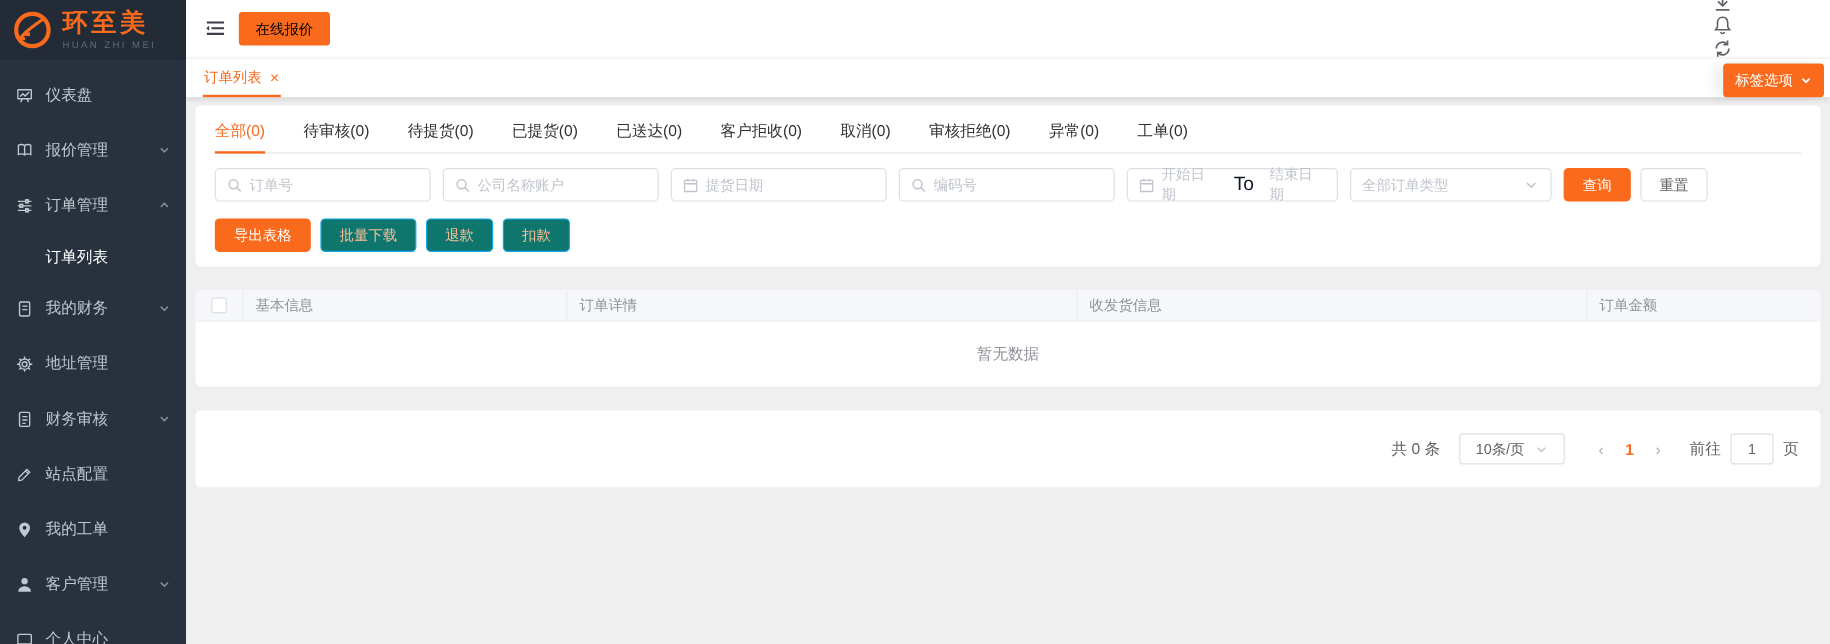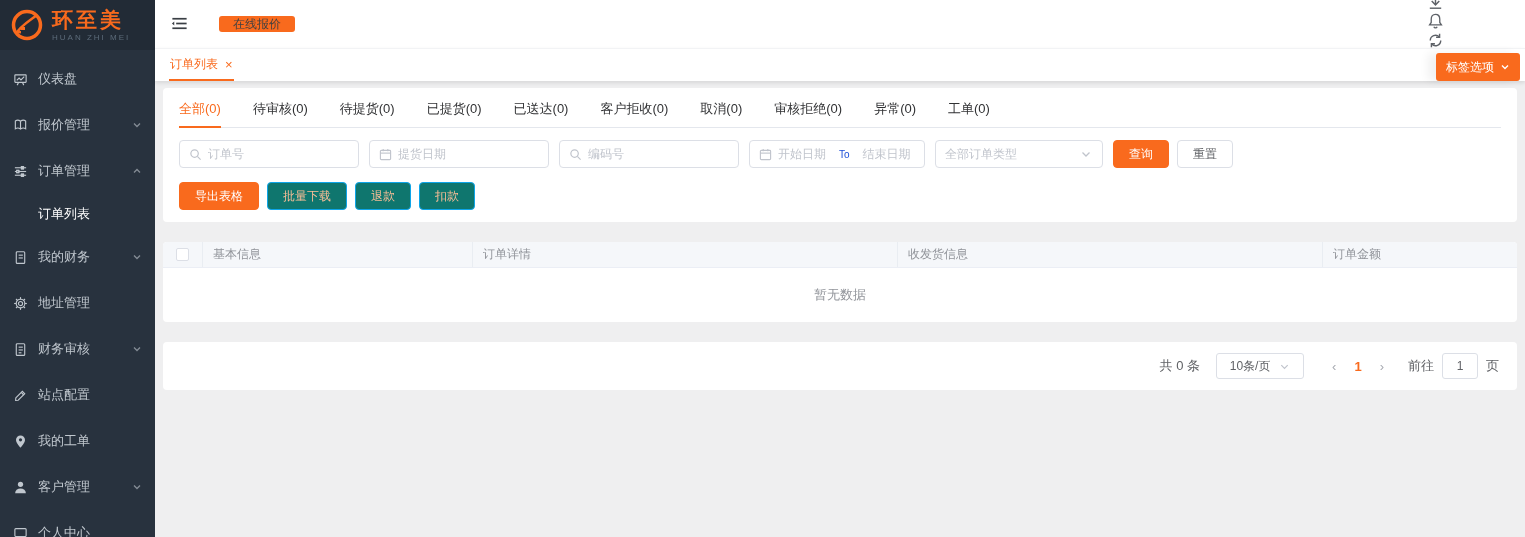--- a/index.html
+++ b/index.html
@@ -15,21 +15,21 @@
   .menu-item { height:46px; display:flex; align-items:center; padding:0 13px; font-size:13px; cursor:pointer; }
   .mi-icon { width:15px; height:15px; margin-right:10px; flex-shrink:0; display:flex; align-items:center; }
   .mi-arrow { margin-left:auto; opacity:.6; display:flex; }
   .sub-item { height:40px; display:flex; align-items:center; padding-left:38px; font-size:13px; color:#FFFFFF; cursor:pointer; }
 
   
   .main { flex:1; display:flex; flex-direction:column; min-width:0; }
 
   .topbar { height:48px; background:#fff; display:flex; align-items:center; padding:0 15px; flex-shrink:0; }
   .fold-btn { width:20px; height:20px; color:#3A3F45; cursor:pointer; display:flex; }
-  .btn-quote { margin-left:29px; height:16px; padding:0 14px; background:#F96A1D; color:#404040; border:none; border-radius:3px; font-size:12px; cursor:pointer; }
+  .btn-quote { margin-left:9px; height:28px; padding:0 14px; background:#F96A1D; color:#000000; border:none; border-radius:3px; font-size:12px; cursor:pointer; }
   .topbar-right { margin-left:auto; display:flex; align-items:center;flex-direction:column; }
   .tb-icon { width:19px; height:19px; color:#5E6268; margin-left:25px; cursor:pointer; display:flex; }
   .user-chip { display:flex; align-items:center; margin-left:18px; cursor:pointer; }
   .avatar { width:25px; height:25px; border-radius:50%; background:#C6CBD1; position:relative; overflow:hidden; flex-shrink:0; }
   .avatar::before { content:""; position:absolute; width:9px; height:9px; border-radius:50%; background:#fff; left:8px; top:5px; }
   .avatar::after { content:""; position:absolute; width:17px; height:10px; border-radius:8px 8px 0 0; background:#fff; left:4px; top:16px; }
   .redacted-email { width:66px; height:13px; margin-left:7px; border-radius:2px;
       background:repeating-linear-gradient(90deg,#cfd4da 0 5px,#e4e7ea 5px 10px); filter:blur(1.2px); }
   .email-suffix { font-size:13px; color:#3B3F45; margin-left:2px; }
   .caret-down { width:0; height:0; border-left:4px solid transparent; border-right:4px solid transparent; border-top:5px solid #666; margin-left:6px; }
@@ -49,21 +49,21 @@
   .stab.active { color:#F96A1D; }
   .stab.active::after { content:""; position:absolute; left:0; right:0; bottom:-1px; height:2px; background:#F96A1D; }
 
   .filter-row { display:flex; align-items:center; margin-top:12px; }
   .input-box { width:180px; height:28px; border:1px solid #DCDFE6; border-radius:4px; background:#fff; display:flex; align-items:center; padding:0 9px; gap:6px; margin-right:10px; }
   .input-box input { border:none; outline:none; flex:1; min-width:0; font-size:12px; color:#606266; font-family:inherit; }
   .input-box input::placeholder { color:#C0C4CC; }
   .fi-icon { width:13px; height:13px; color:#C0C4CC; flex-shrink:0; display:flex; }
   .date-range { width:176px; justify-content:flex-start; }
   .dr-ph { font-size:12px; color:#C0C4CC; }
-  .dr-sep { font-size:10px; color:#1d4ed8; margin:0 7px;text-align:right; }
+  .dr-sep { font-size:16px; color:#0f172a; margin:0 7px;text-align:right; }
   .select-box { width:168px; cursor:pointer; }
   .select-box .ph { flex:1; font-size:12px; color:#C0C4CC; }
   .btn { height:28px; border-radius:4px; font-size:12px; padding:0 15px; cursor:pointer; font-family:inherit; }
   .btn-primary { background:#F96A1D; border:1px solid #F96A1D; color:#fff; }
   .btn-plain { background:#fff; border:1px solid #DCDFE6; color:#606266; margin-left:8px; }
   .actions-row { display:flex; margin-top:14px; }
   .btn-export { margin-right:8px; }
   .btn-disabled { background:#0f766e; border:1px solid #0ea5e9; color:#FBBE97; margin-right:8px; cursor:not-allowed; }
 
   
@@ -72,21 +72,21 @@
   .th { padding:0 10px; border-right:1px solid #E9EDF2; height:100%; display:flex; align-items:center; }
   .col-check { width:40px; justify-content:center; padding:0; }
   .col-1 { width:270px; }
   .col-2 { width:425px; }
   .col-3 { width:425px; }
   .col-4 { flex:1; border-right:none; }
   .checkbox { width:13px; height:13px; border:1px solid #DCDFE6; border-radius:2px; background:#fff; cursor:pointer; }
   .empty-row { height:54px; display:flex; align-items:center; justify-content:center; font-size:13px; color:#909399; }
 
   
-  .pager { height:48px; display:flex; align-items:center; justify-content:flex-end; padding:0 18px; font-size:13px; color:#606266; }
+  .pager { height:64px; display:flex; align-items:center; justify-content:flex-end; padding:0 18px; font-size:13px; color:#606266; }
   .pager-total { margin-right:16px; }
   .page-size { width:88px; height:26px; border:1px solid #DCDFE6; border-radius:3px; display:flex; align-items:center; justify-content:center; gap:9px; font-size:12px; color:#606266; cursor:pointer; margin-right:18px; }
   .pg-arrow { color:#A8ABB2; font-size:13px; padding:0 10px; cursor:pointer; }
   .pg-num { color:#F96A1D; font-weight:bold; padding:0 8px; cursor:pointer; }
   .goto-label { margin:0 8px 0 14px; }
   .goto-input { width:36px; height:26px; border:1px solid #DCDFE6; border-radius:3px; text-align:center; font-size:12px; color:#606266; outline:none; font-family:inherit; }
   .goto-unit { margin-left:8px; }
 
   svg { display:block; }
 </style>
@@ -350,20 +350,29 @@
           <span class="fi-icon">
             <svg width="13" height="13" viewBox="0 0 14 14" fill="none" stroke="currentColor" stroke-width="1.3">
                 <circle cx="6" cy="6" r="4"></circle>
                 <line x1="9" y1="9" x2="12.5" y2="12.5"></line>
               </svg>
           </span>
           <input placeholder="订单号" style="">
         </div>
         <div class="input-box">
           <span class="fi-icon">
+            <svg width="13" height="13" viewBox="0 0 14 14" fill="none" stroke="currentColor" stroke-width="1.3">
+                <circle cx="6" cy="6" r="4"></circle>
+                <line x1="9" y1="9" x2="12.5" y2="12.5"></line>
+              </svg>
+          </span>
+          <input placeholder="公司名称账户" style="">
+        </div>
+        <div class="input-box">
+          <span class="fi-icon">
             <svg width="13" height="13" viewBox="0 0 14 14" fill="none" stroke="currentColor" stroke-width="1.2">
                 <rect x="1.5" y="2.5" width="11" height="10" rx="1"></rect>
                 <line x1="1.5" y1="5.5" x2="12.5" y2="5.5"></line>
                 <line x1="4.5" y1="1" x2="4.5" y2="3.5"></line>
                 <line x1="9.5" y1="1" x2="9.5" y2="3.5"></line>
               </svg>
           </span>
           <input placeholder="提货日期" style="">
         </div>
         <div class="input-box">

